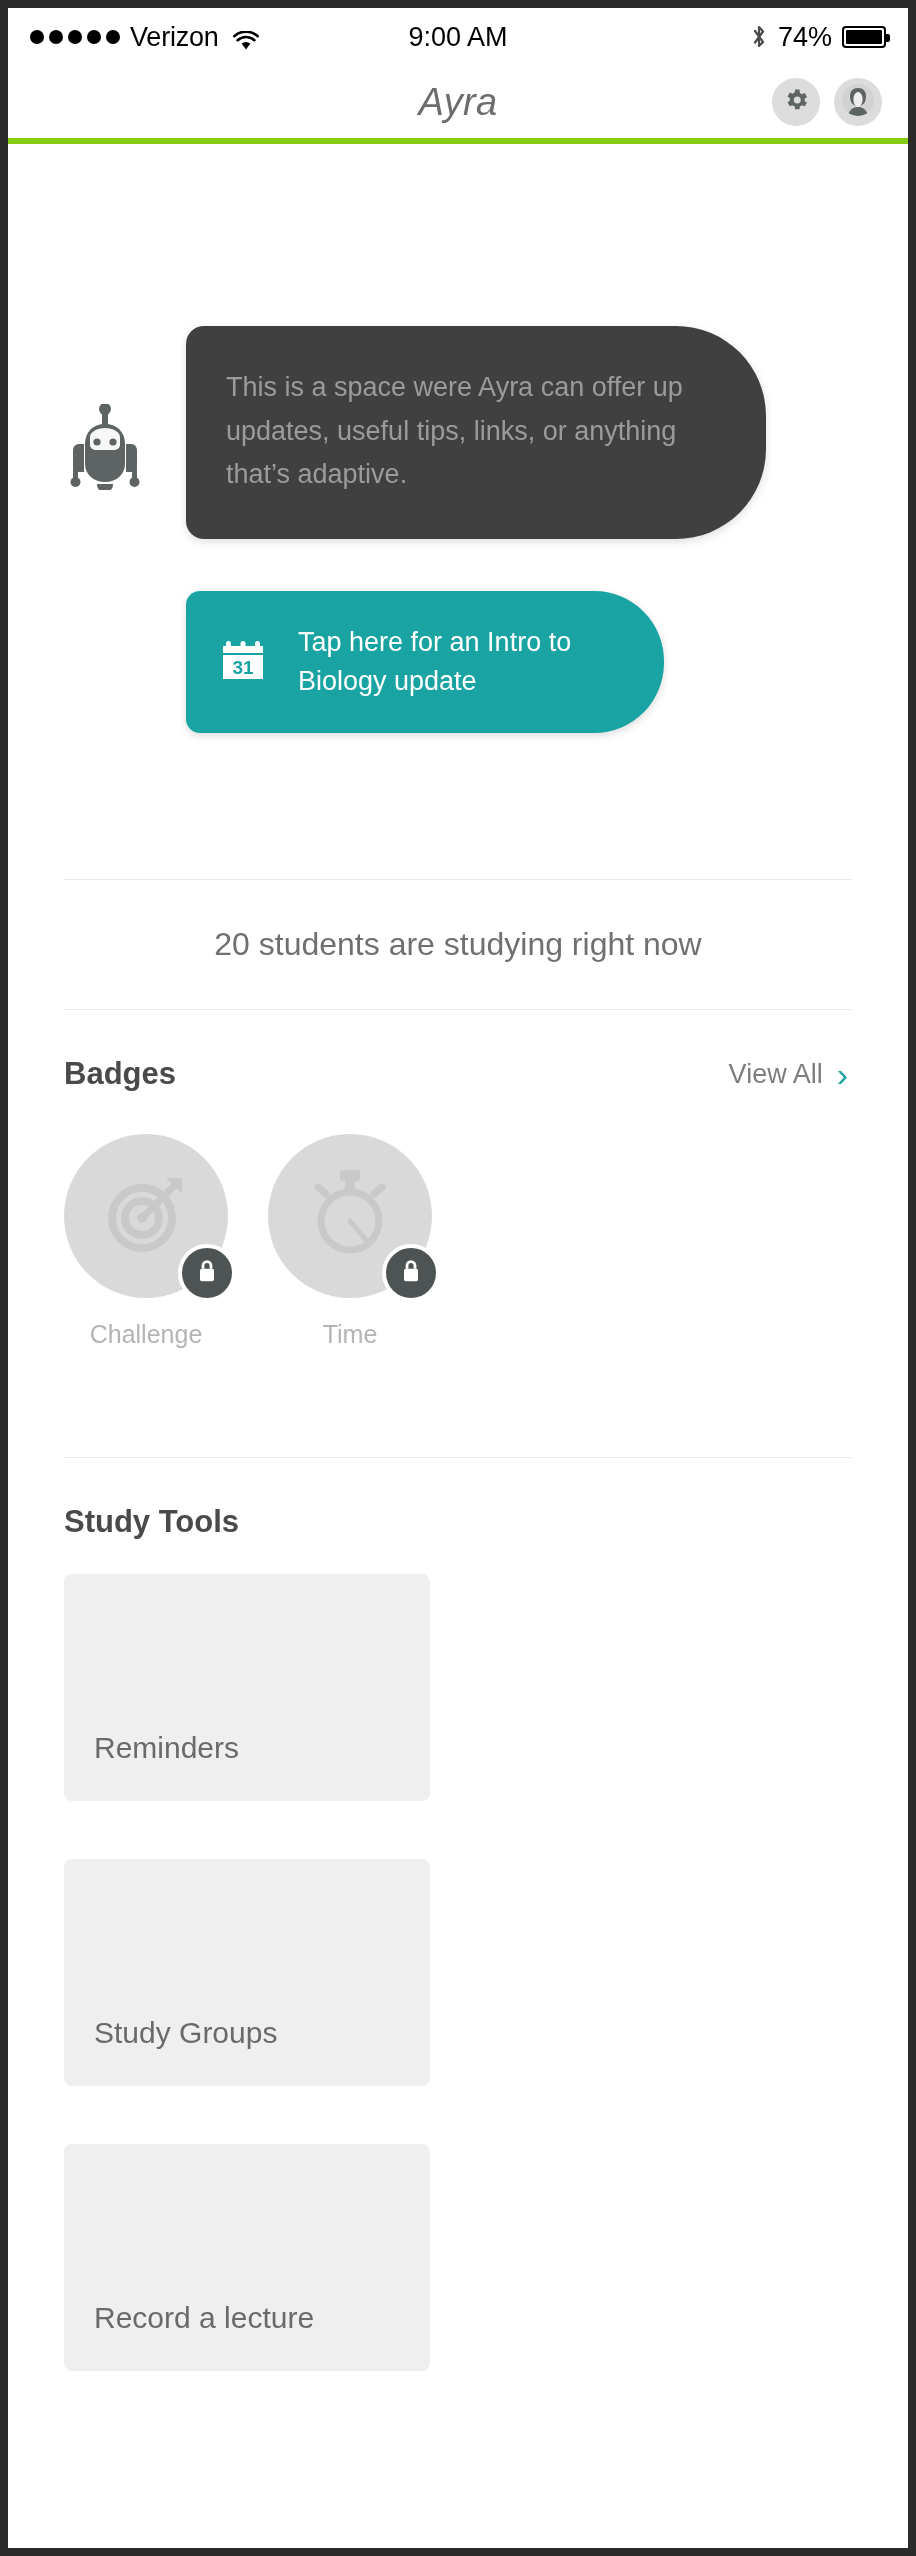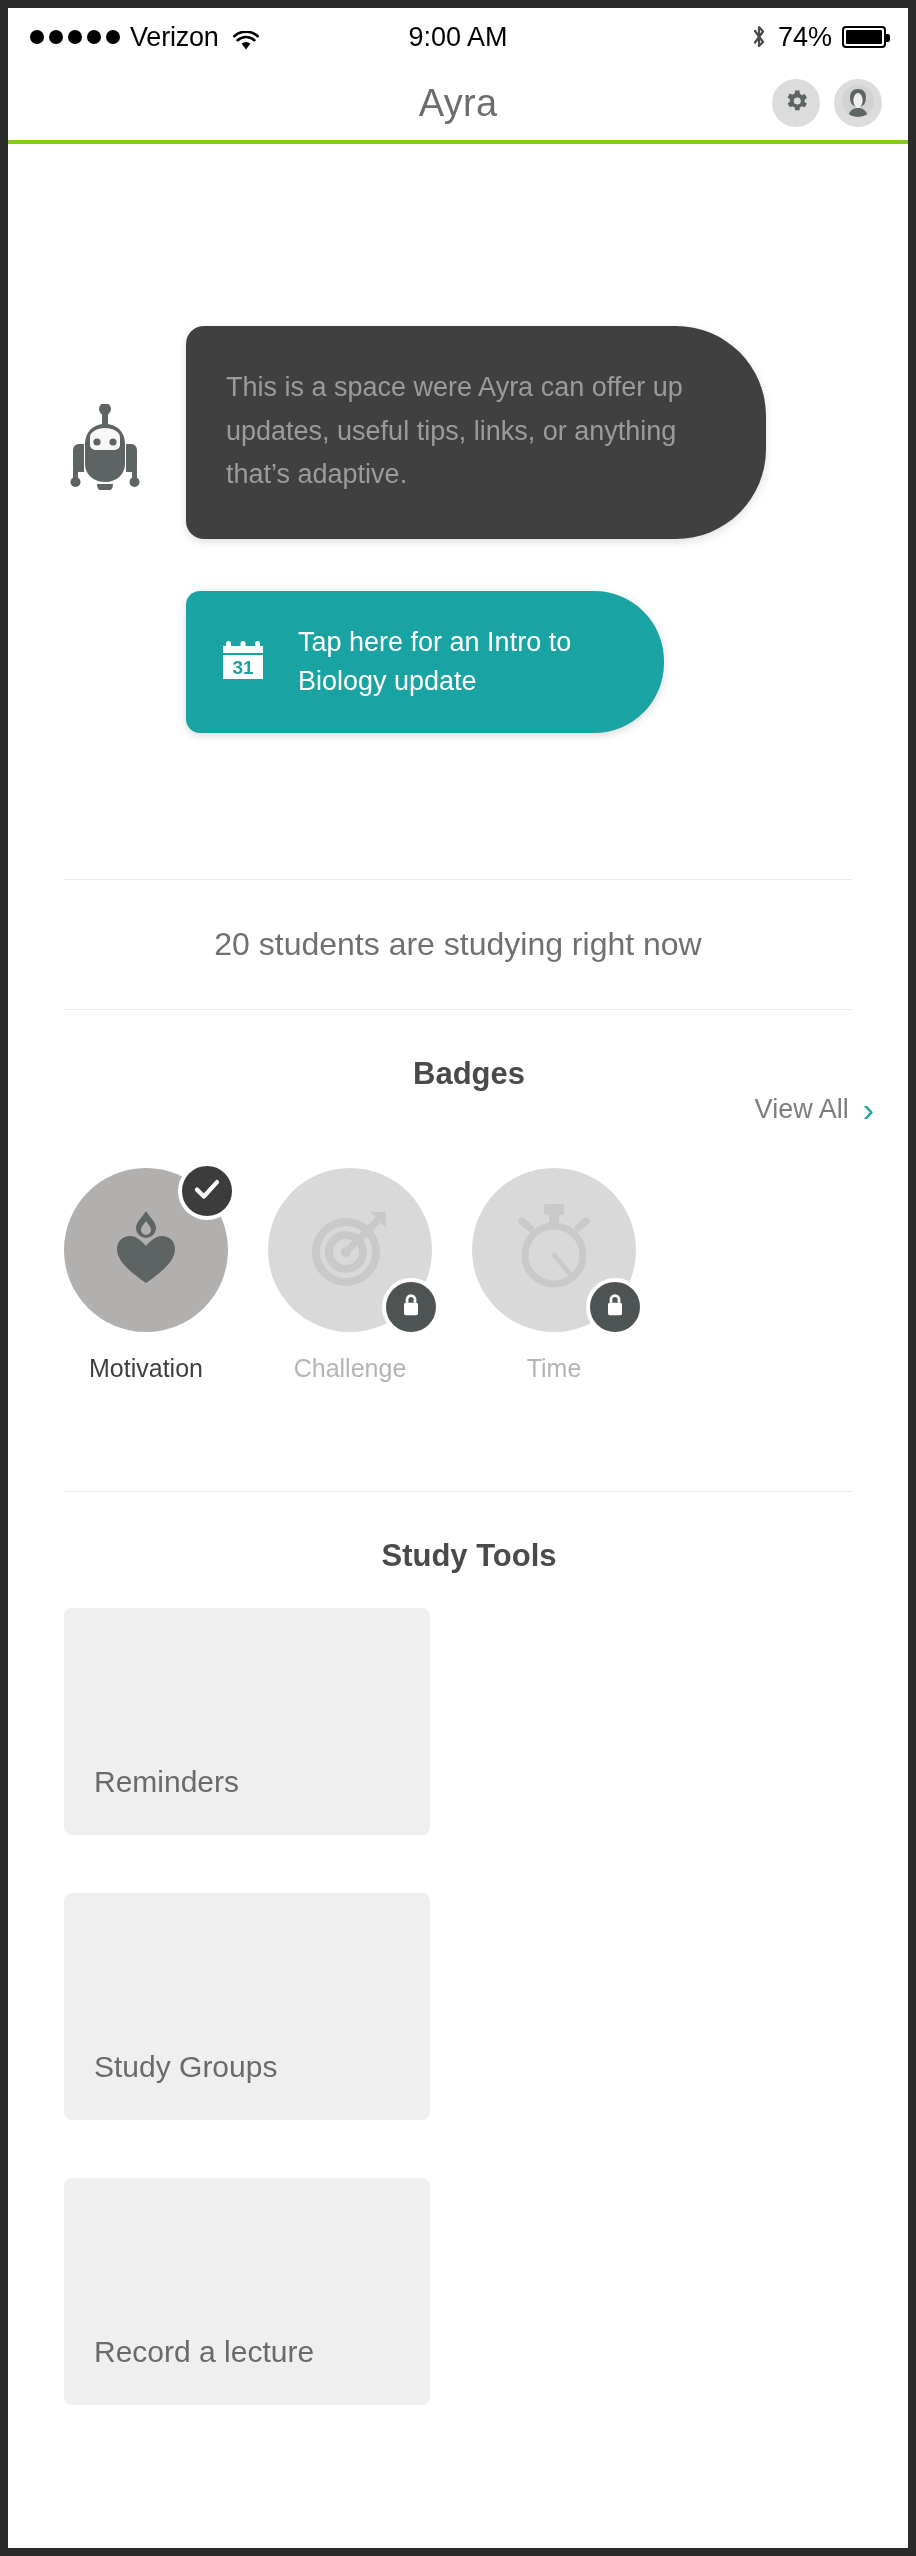--- a/index.html
+++ b/index.html
@@ -49,22 +49,22 @@
     content:""; position:absolute; right:-6px; top:6px;
     width:4px; height:8px; background:#000; border-radius:0 2px 2px 0;
   }
   .battery i { display:block; width:100%; height:100%; background:#000; border-radius:1px;}
 
   
   .appbar {
     position:relative;
     height:78px;
     background:#fff;
-    border-bottom:4px solid #84cc16;
-    display:flex; align-items:center;
+    border-bottom:6px solid #84cc16;
+    display:flex; align-items:center;font-style:italic;
   }
   .app-title {
     position:absolute; left:0; right:0;
     text-align:center;
     font-size:38px;
     color:#6d6d6d;
     font-weight:300;
     letter-spacing:0.3px;
   }
   .appbar-actions {
@@ -124,22 +124,21 @@
     text-align:center;
     font-size:32px;
     color:#707070;
     padding:46px 0 46px;
     font-weight:400;
   }
 
   
   .sect-head {
     display:flex; align-items:center;
-    padding:46px 34px 0 56px;
-    flex-direction:column;
+    padding:46px 60px 0 56px;
   }
   .sect-title { font-size:31px; color:#4a4a4a; font-weight:700; }
   .view-all {
     margin-left:auto; display:flex; align-items:center; gap:14px;
     font-size:27px; color:#7d7d7d;
   }
   .chev { color:#1aa3a3; font-size:34px; line-height:1; font-weight:400;}
 
   .badges {
     display:flex;
@@ -300,39 +299,20 @@
     <div class="sect-head">
       <span class="sect-title">Badges</span>
       <span class="view-all">
         <span>View All</span>
         <span class="chev">›</span>
       </span>
     </div>
 
     <div class="badges">
 
-      <div class="badge">
-        <div class="badge-disc unlocked">
-          <span>
-            <svg width="82" height="86" viewBox="0 0 82 86">
-              <path d="M41 6c-5 8-10 11-10 17a10 10 0 0 0 20 0c0-6-5-9-10-17Z" fill="#5e6363"></path>
-              <path d="M41 16c-2.6 4.2-5 5.8-5 9a5 5 0 0 0 10 0c0-3.2-2.4-4.8-5-9Z" fill="#b2b0ae"></path>
-              <path d="M41 78C24 66 12 56 12 44c0-8 6-13 13-13 5 0 10 3 16 10 6-7 11-10 16-10 7 0 13 5 13 13 0 12-12 22-29 34Z" fill="#5e6363"></path>
-            </svg>
-          </span>
-          <span class="badge-status check">
-            <span>
-              <svg width="30" height="30" viewBox="0 0 24 24">
-                <path d="M4 12.5 L9.5 18 L20 6.5" stroke="#fff" stroke-width="3.4" fill="none" stroke-linecap="round" stroke-linejoin="round"></path>
-              </svg>
-            </span>
-          </span>
-        </div>
-        <div class="badge-label on">Motivation</div>
-      </div>
 
       <div class="badge">
         <div class="badge-disc locked">
           <span>
             <svg width="92" height="92" viewBox="0 0 92 92" fill="none" stroke="#c9c9c9">
               <circle cx="42" cy="50" r="30" stroke-width="8"></circle>
               <circle cx="42" cy="50" r="17" stroke-width="8"></circle>
               <circle cx="42" cy="50" r="5" fill="#c9c9c9" stroke="none"></circle>
               <path d="M42 50 L78 14" stroke-width="7" stroke-linecap="round"></path>
               <path d="M66 10 L82 10 L82 26 L74 18 Z" fill="#c9c9c9" stroke="none"></path>

